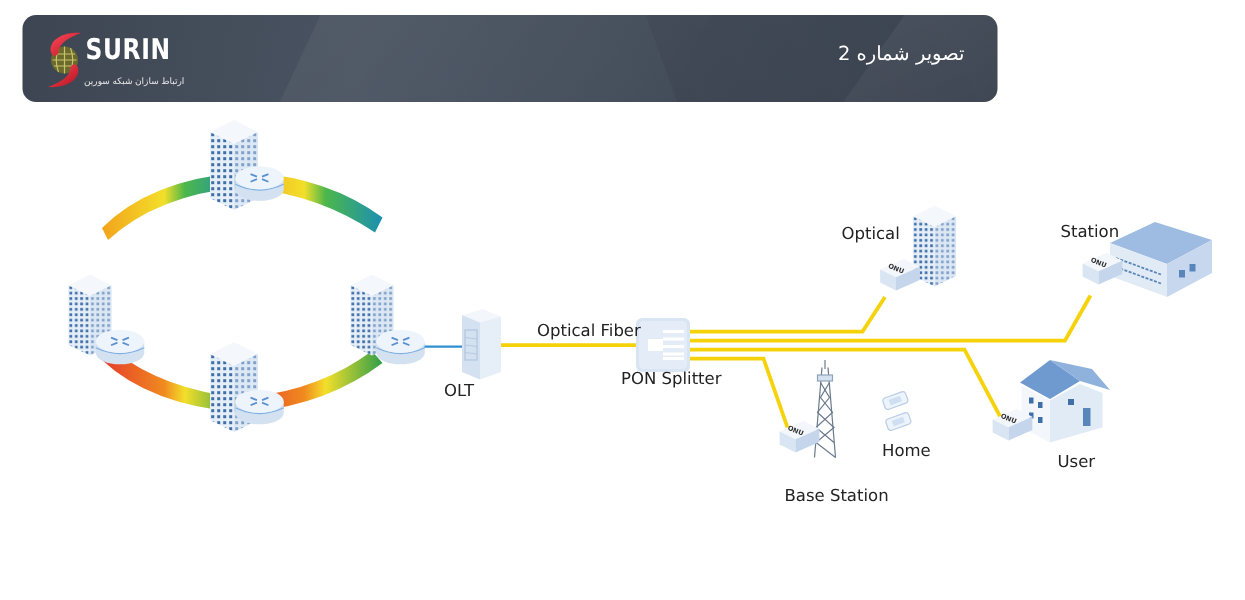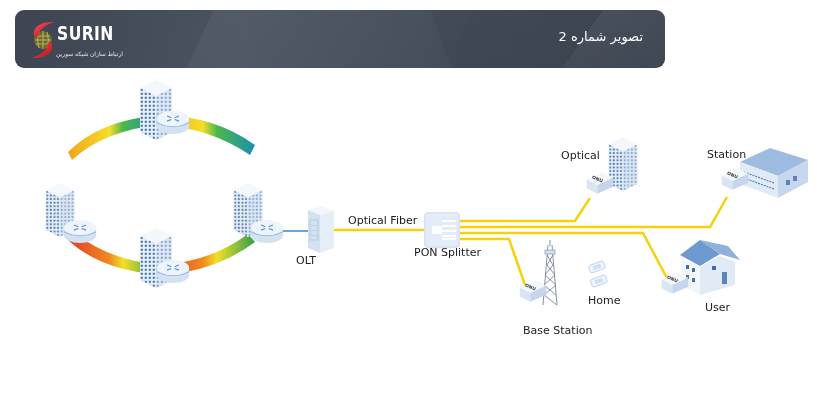--- a/index.html
+++ b/index.html
@@ -206,20 +206,20 @@
         <rect x="4" y="2" width="8" height="4" fill="#cfe0f2"></rect>
       </g>
       <g transform="translate(590,200) rotate(-20)">
         <rect x="0" y="0" width="16" height="8" rx="2" fill="#eef4fb" stroke="#b9cde6" stroke-width="0.8"></rect>
         <rect x="4" y="2" width="8" height="4" fill="#cfe0f2"></rect>
       </g>
     </g>
   </svg>
 
   <div class="lbl" style="left:296px; top:174px;">OLT</div>
-  <div class="lbl" style="left:348px; top:134px;">Optical Fiber</div>
+  <div class="lbl" style="left:358px; top:134px;">Optical Fiber</div>
   <div class="lbl" style="left:414px; top:166px;">PON Splitter</div>
   <div class="lbl" style="left:561px; top:69px;">Optical</div>
   <div class="lbl" style="left:707px; top:68px;">Station</div>
   <div class="lbl" style="left:705px; top:221px;">User</div>
   <div class="lbl" style="left:588px; top:214px;">Home</div>
   <div class="lbl" style="left:523px; top:244px;">Base Station</div>
 </div>
 
 </body></html>

